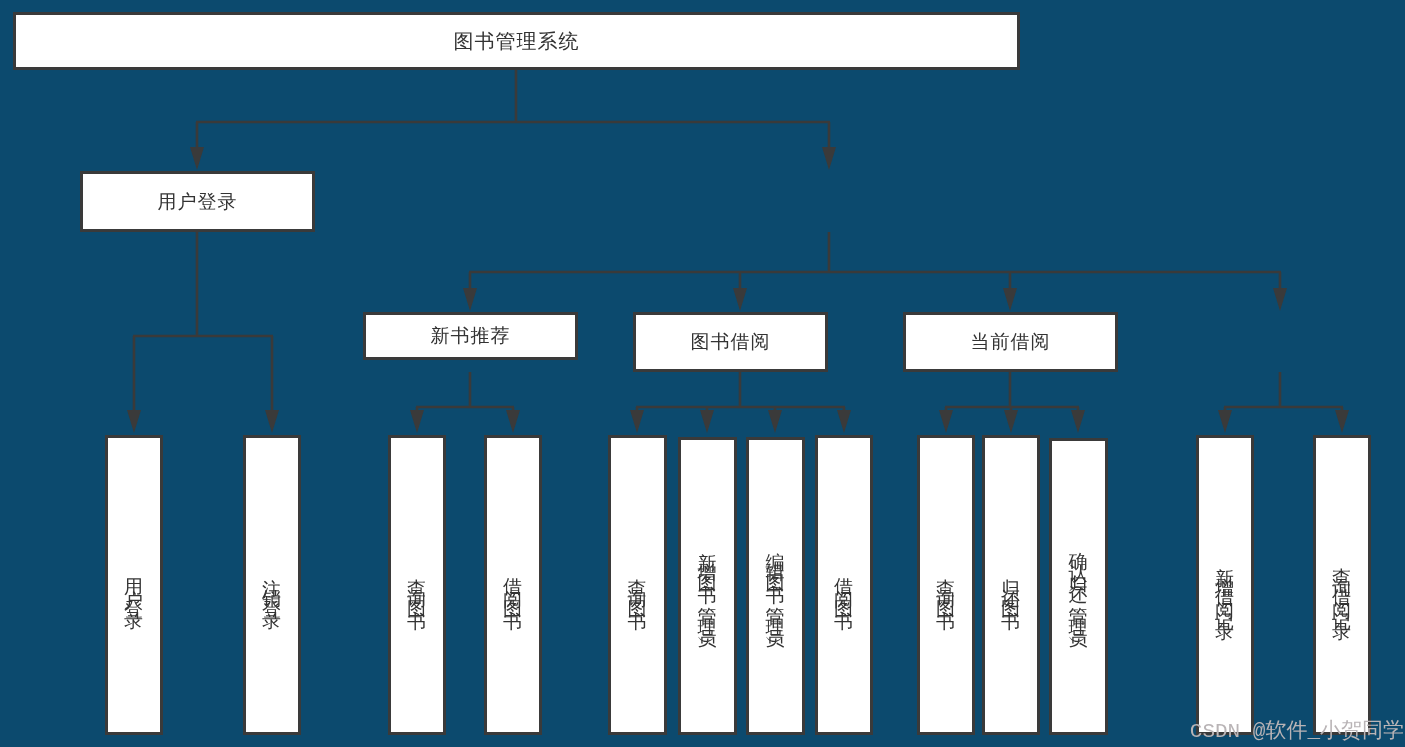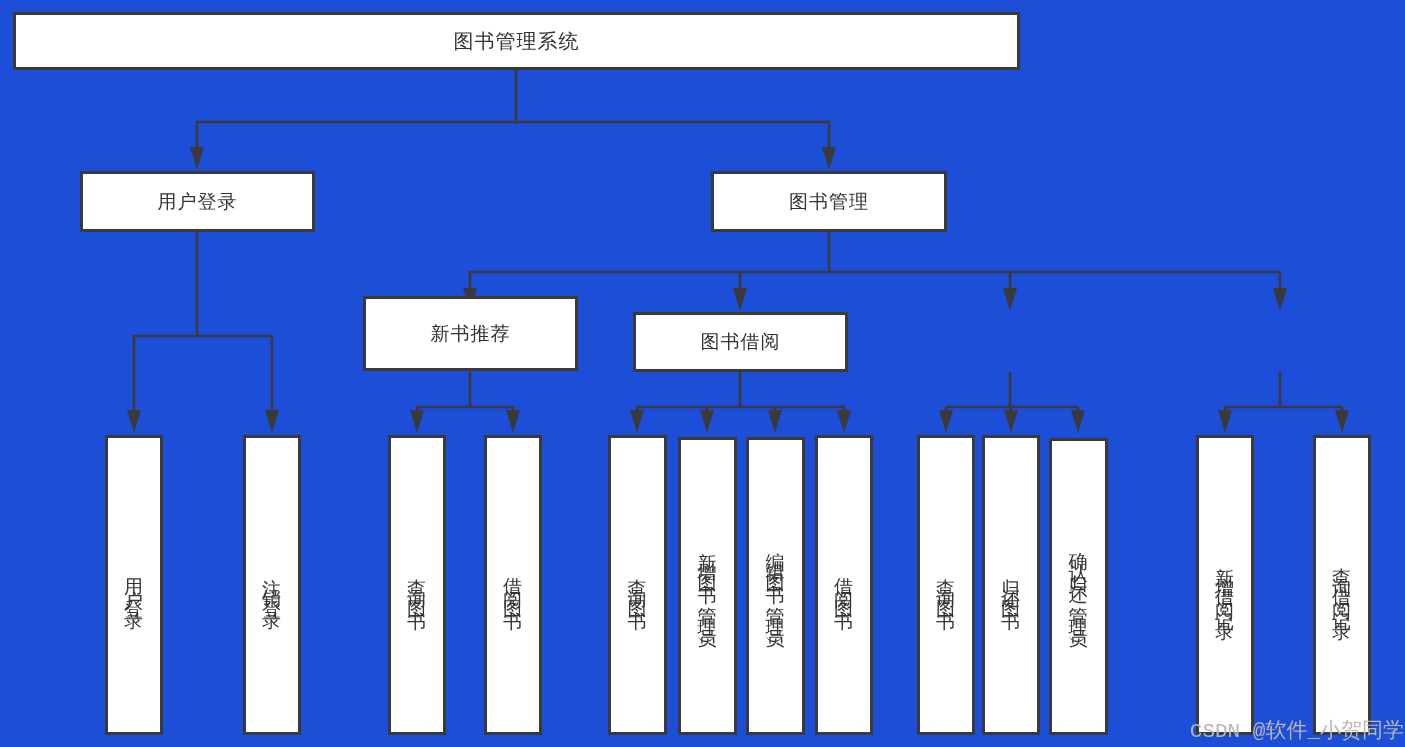--- a/index.html
+++ b/index.html
@@ -1,20 +1,20 @@
 <!DOCTYPE html>
 <html><head>
 <meta charset="utf-8">
 <style>
   html, body { margin: 0; padding: 0; background: #ffffff; }
   #canvas {
     position: relative;
     width: 1405px;
     height: 747px;
-    background: #1d4ed8;
+    background: #0c4a6e;
     font-family: "Liberation Sans", "DejaVu Sans", sans-serif;
     overflow: hidden;
   }
   #connectors {
     position: absolute;
     left: 0; top: 0;
     width: 1405px; height: 747px;
     z-index: 1;
   }
   .node {
@@ -87,29 +87,29 @@
     </g>
   </svg>
 
   <div class="node hnode root-node" style="left:13px; top:12px; width:1007px; height:58px;">
     <span>图书管理系统</span>
   </div>
 
   <div class="node hnode" style="left:80px; top:171px; width:235px; height:61px;">
     <span>用户登录</span>
   </div>
-  <div class="node hnode" style="left:711px; top:171px; width:236px; height:61px;">
-    <span>图书管理</span>
-  </div>
 
-  <div class="node hnode" style="left:363px; top:296px; width:215px; height:75px;">
+  <div class="node hnode" style="left:363px; top:312px; width:215px; height:48px;">
     <span>新书推荐</span>
   </div>
-  <div class="node hnode" style="left:633px; top:312px; width:215px; height:60px;">
+  <div class="node hnode" style="left:633px; top:312px; width:195px; height:60px;">
     <span>图书借阅</span>
+  </div>
+  <div class="node hnode" style="left:903px; top:312px; width:215px; height:60px;">
+    <span>当前借阅</span>
   </div>
 
   <div class="node vnode" style="left:105px; top:435px; width:58px; height:300px;">
     <span>用户登录</span>
   </div>
   <div class="node vnode" style="left:243px; top:435px; width:58px; height:300px;">
     <span>注销登录</span>
   </div>
 
   <div class="node vnode" style="left:388px; top:435px; width:58px; height:300px;">

